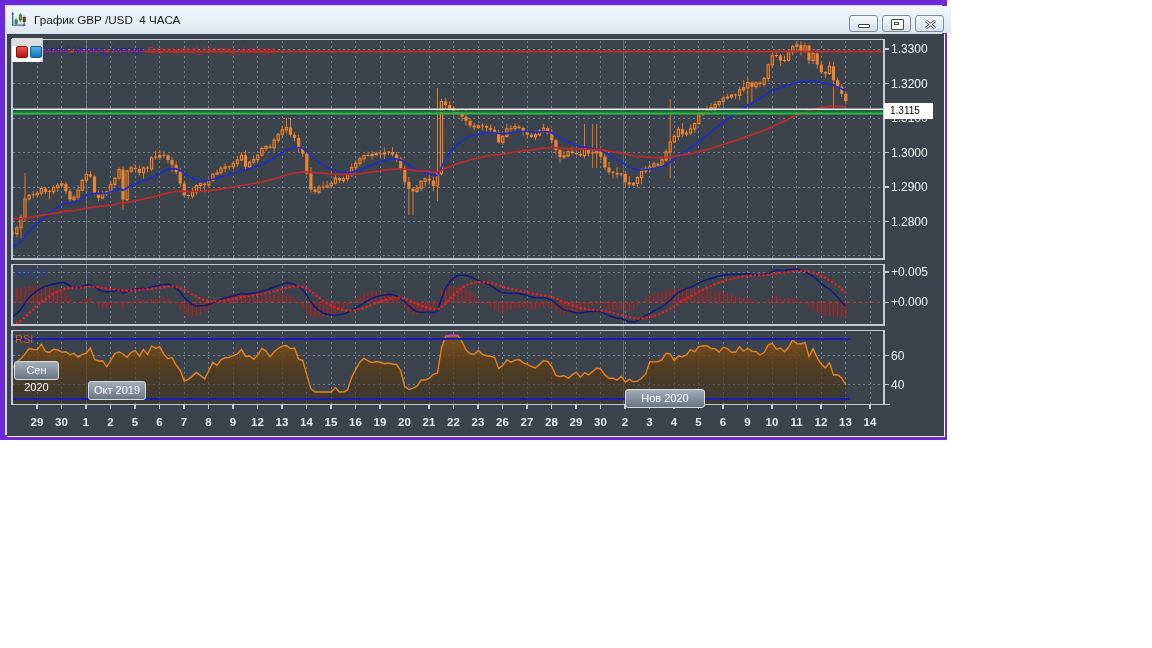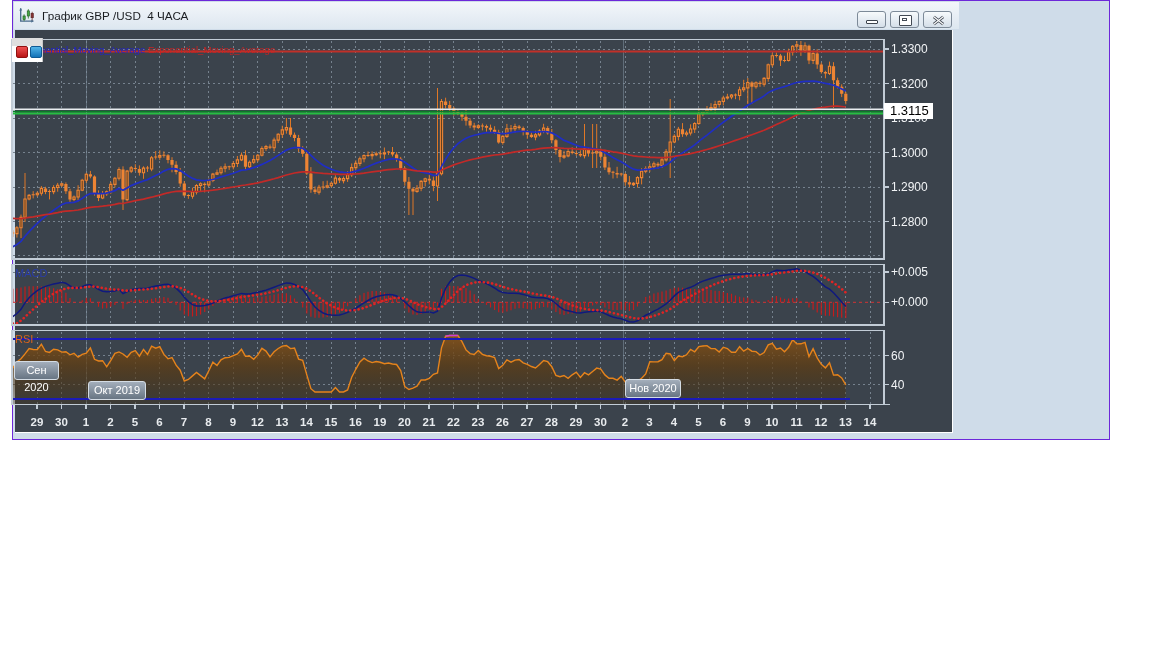--- a/index.html
+++ b/index.html
@@ -1,26 +1,26 @@
 <!DOCTYPE html>
 <html><head><meta charset="utf-8"><style>
 *{margin:0;padding:0;box-sizing:border-box}
 body{width:1152px;height:648px;background:#fff;font-family:"Liberation Sans",sans-serif;position:relative;overflow:hidden}
-.win{position:absolute;left:12px;top:0;width:1098px;height:440px;background:#cfdce9;border:1px solid #6d28d9}
+.win{position:absolute;left:0;top:0;width:947px;height:440px;background:#cfdce9;border:5px solid #6d28d9}
 .tbar{position:absolute;left:1px;top:1px;width:945px;height:27px;background:linear-gradient(#f3f6fa,#dde7f0)}
 .ttext{position:absolute;left:28px;top:7px;font-size:11.7px;color:#1a1d21}
 .client{position:absolute;left:2px;top:29px;width:938px;height:403px;background:#3b434c;border-bottom:1px solid #fff;border-right:1px solid #fff}
 .btn{position:absolute;top:9px;width:29px;height:17px;border:1px solid #7d8a98;border-radius:3px;background:linear-gradient(#f7fafc,#d5dfe9)}
 .legendbox{position:absolute;left:12px;top:38px;width:31px;height:24px;background:#fff;border-right:1px solid #c8c8c8}
 .legendbox .top{position:absolute;left:0;top:0;width:100%;height:8px;background:#dfdfdf}
 .rbtn,.bbtn{position:absolute;top:8px;width:12px;height:12px;border-radius:2px}
 .rbtn{left:4px;background:linear-gradient(#ef5050,#b81414);border:1px solid #8f1010}
 .bbtn{left:18px;background:linear-gradient(#52b4e8,#1272b8);border:1px solid #0f5a94}
 .mbox{position:absolute;height:19px;border:1px solid #d4dce4;border-radius:3px;background:linear-gradient(#a3aebb,#687583);color:#fff;font-size:11px;text-align:center;line-height:17px}
-.pricebox{position:absolute;left:884px;top:103px;width:49px;height:16px;background:#fff;color:#000;font-size:13px;line-height:16px;padding-left:6px}
+.pricebox{position:absolute;left:884px;top:103px;width:49px;height:16px;background:#fff;color:#000;font-size:10px;line-height:16px;padding-left:6px}
 </style></head><body>
 <div class="win">
 <div class="tbar">
 <svg style="position:absolute;left:5px;top:5px" width="17" height="18" viewBox="0 0 20 20">
 <path d="M2 1v15h15" stroke="#4a6c8c" stroke-width="1.6" fill="none"></path>
 <path d="M2 1l-1.8 2.5h3.6Z M17 16l-2.5-1.8v3.6Z" fill="#4a6c8c"></path>
 <path d="M6 8v8" stroke="#3a7a3a" stroke-width="1"></path>
         <rect x="4.7" y="10" width="2.6" height="4" fill="#44aa44" stroke="#246024" stroke-width="0.8"></rect>
 <path d="M11 2v11" stroke="#3a7a3a" stroke-width="1"></path>
         <rect x="9.7" y="4" width="2.6" height="6" fill="#44aa44" stroke="#246024" stroke-width="0.8"></rect>
@@ -149,13 +149,13 @@
 <text x="15" y="343" font-family="Liberation Sans, sans-serif" font-size="11" fill="#d8641c">RSI</text>
 <text x="18" y="52.5" font-family="Liberation Sans, sans-serif" font-size="9.6" fill="#2222cc">Exponential_Moving_Average<tspan fill="#cc2222"> Exponential_Moving_Average</tspan></text>
 </svg>
 <div class="legendbox">
     <div class="top"></div>
     <div class="rbtn"></div>
     <div class="bbtn"></div>
   </div>
 <div class="mbox" style="left:14px;top:361px;width:45px">Сен 2020</div>
 <div class="mbox" style="left:88px;top:381px;width:58px">Окт 2019</div>
-<div class="mbox" style="left:625px;top:379px;width:56px">Нов 2020</div>
+<div class="mbox" style="left:625px;top:389px;width:80px">Нов 2020</div>
 <div class="pricebox">1.3115</div>
 </body></html>

